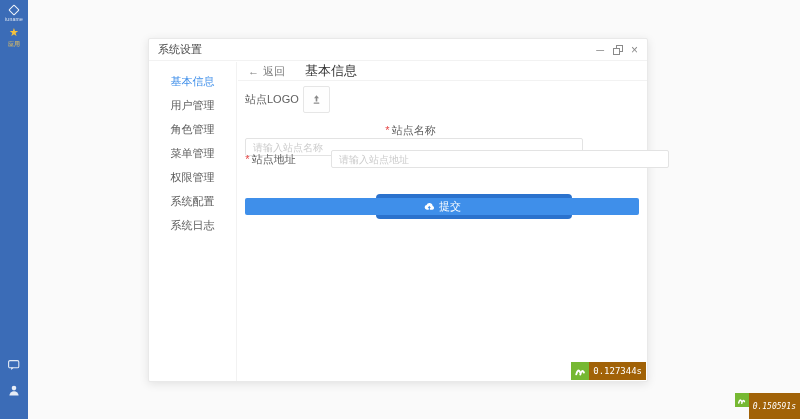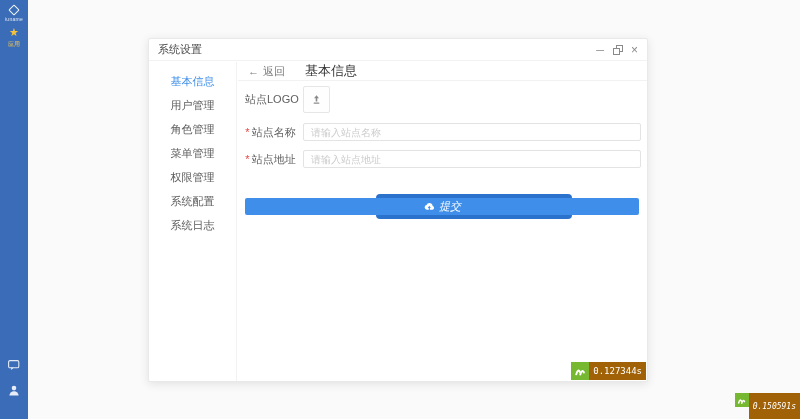--- a/index.html
+++ b/index.html
@@ -84,22 +84,22 @@
   }
   .pane-title { font-size: 13px; color: #333; }
 
   .form-row { position: absolute; left: 7px; display: flex; align-items: center; }
   .f-label {
     width: 51px; flex-shrink: 0; text-align: center; margin-right: 7px;
     font-size: 11px; color: #606060; white-space: nowrap;
   }
   .req { color: #e64545; margin-right: 2px; font-size: 11px; }
   .row-logo { top: 24px; }
-  .row-name { top: 61px; }
-  .row-url  { top: 88px; }
+  .row-name { top: 61px; flex-direction: column; }
+  .row-url  { top: 88px; gap: 28px; }
   .row-desc { top: 115px; }
 
   .upload-box {
     width: 27px; height: 27px; border: 1px solid #e6e6e6; border-radius: 2px;
     background: #fefefe; display: flex; align-items: center; justify-content: center;
     cursor: pointer;
   }
   .f-input {
     width: 338px; height: 18px; border: 1px solid #e3e3e3; border-radius: 2px;
     font-size: 10px; padding: 0 7px; color: #333; outline: none;
@@ -110,21 +110,20 @@
   .submit-artifact {
     position: absolute; left: 138px; top: 132px; width: 196px; height: 25px;
     background: #2b72cd; border-radius: 4px; z-index: 0;
   }
   .submit-btn {
     position: absolute; left: 7px; top: 136px; width: 394px; height: 17px;
     background: #3f8fea; border: none; border-radius: 2px; color: #fff;
     font-size: 11px; display: flex; align-items: center; justify-content: center;
     gap: 4px; cursor: pointer; z-index: 1;
     font-family: "Liberation Sans", sans-serif;
-    font-style: italic;
   }
 
   
   .debug-badge { display: flex; cursor: pointer; }
   .badge-logo {
     background: #76b832; display: flex; align-items: center; justify-content: center;
   }
   .badge-time {
     background: #a16207; color: #fff; display: flex; align-items: center;
     padding: 0 4px; font-family: "DejaVu Sans Mono", monospace;

